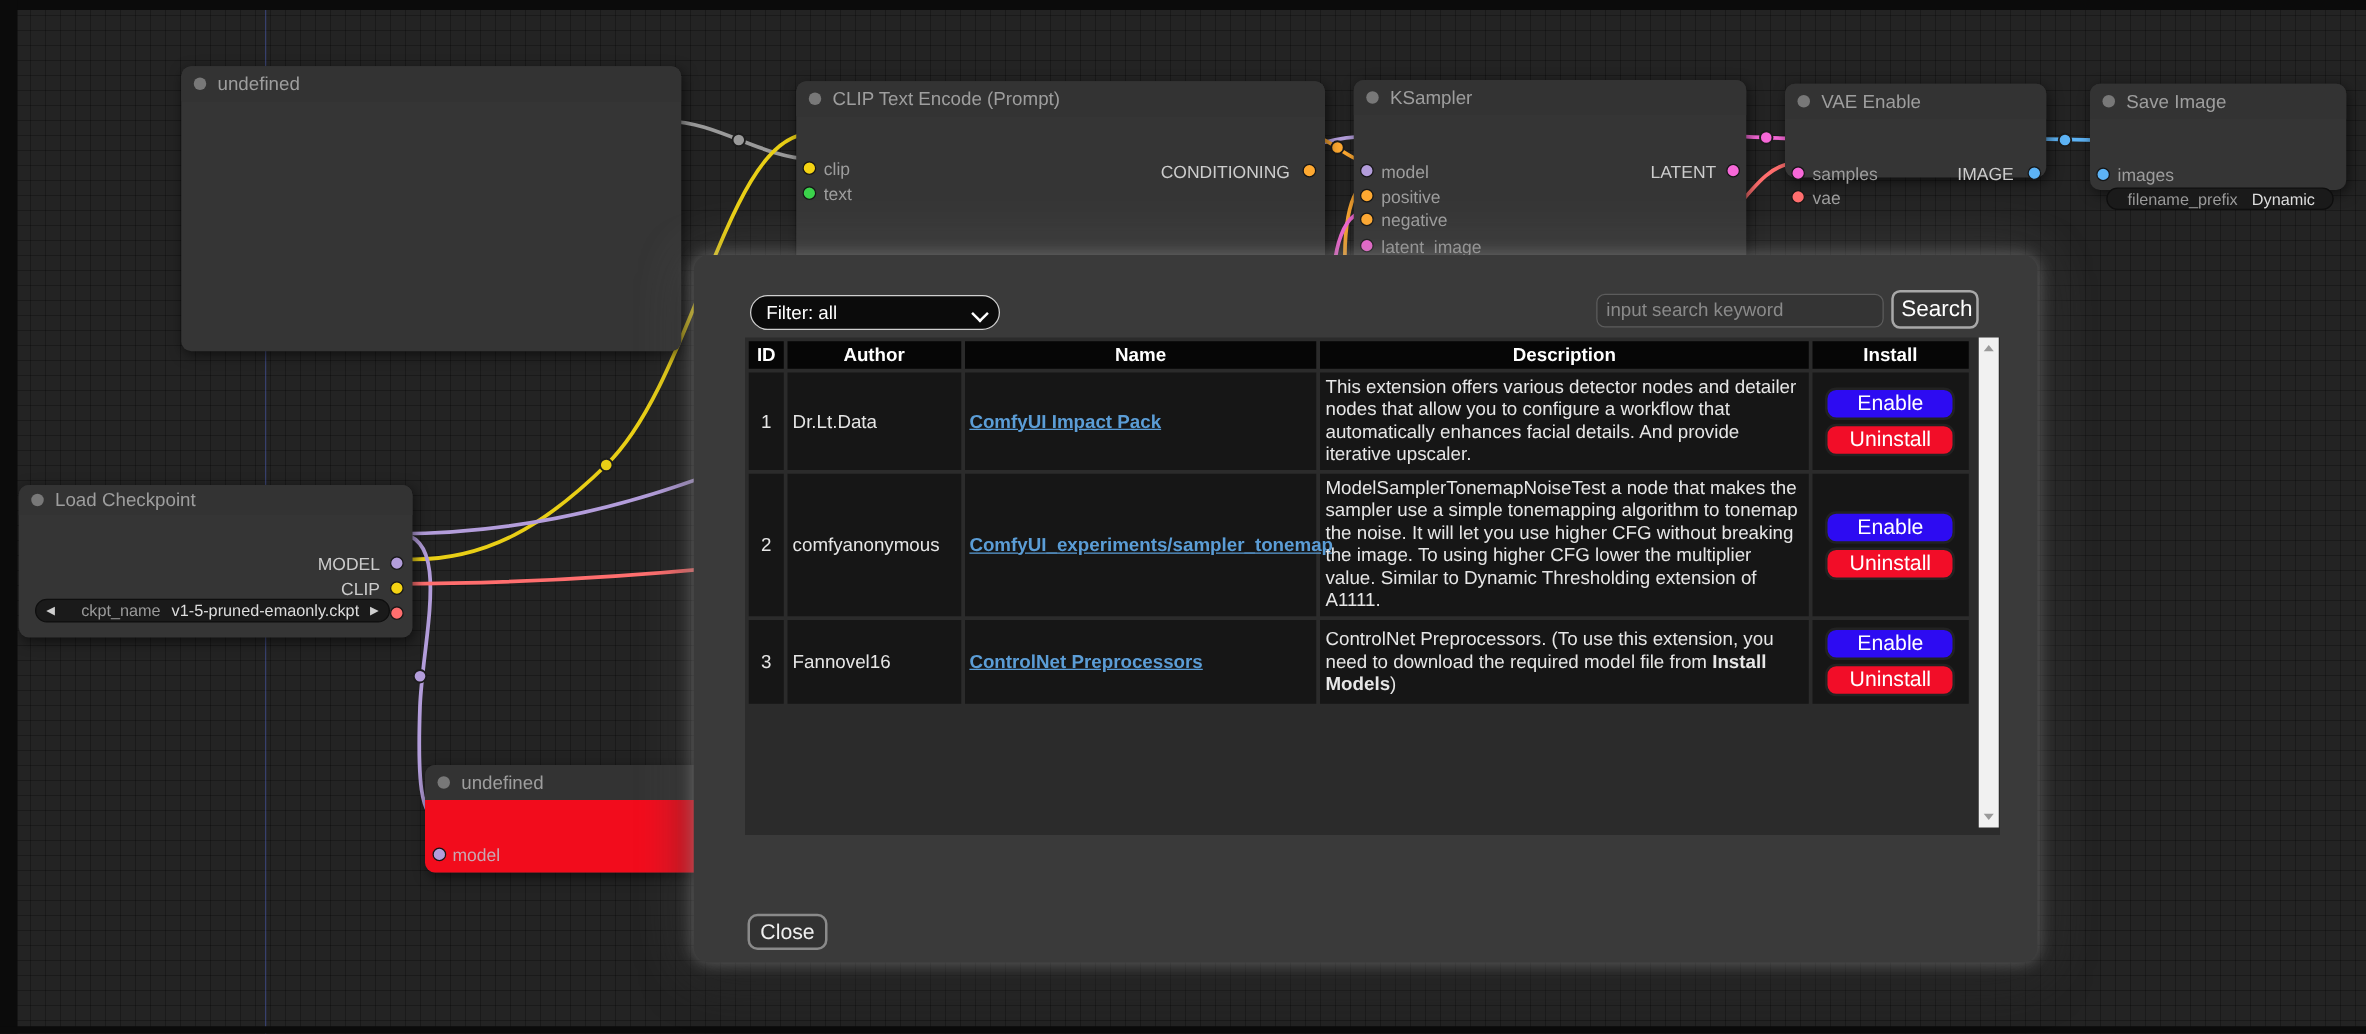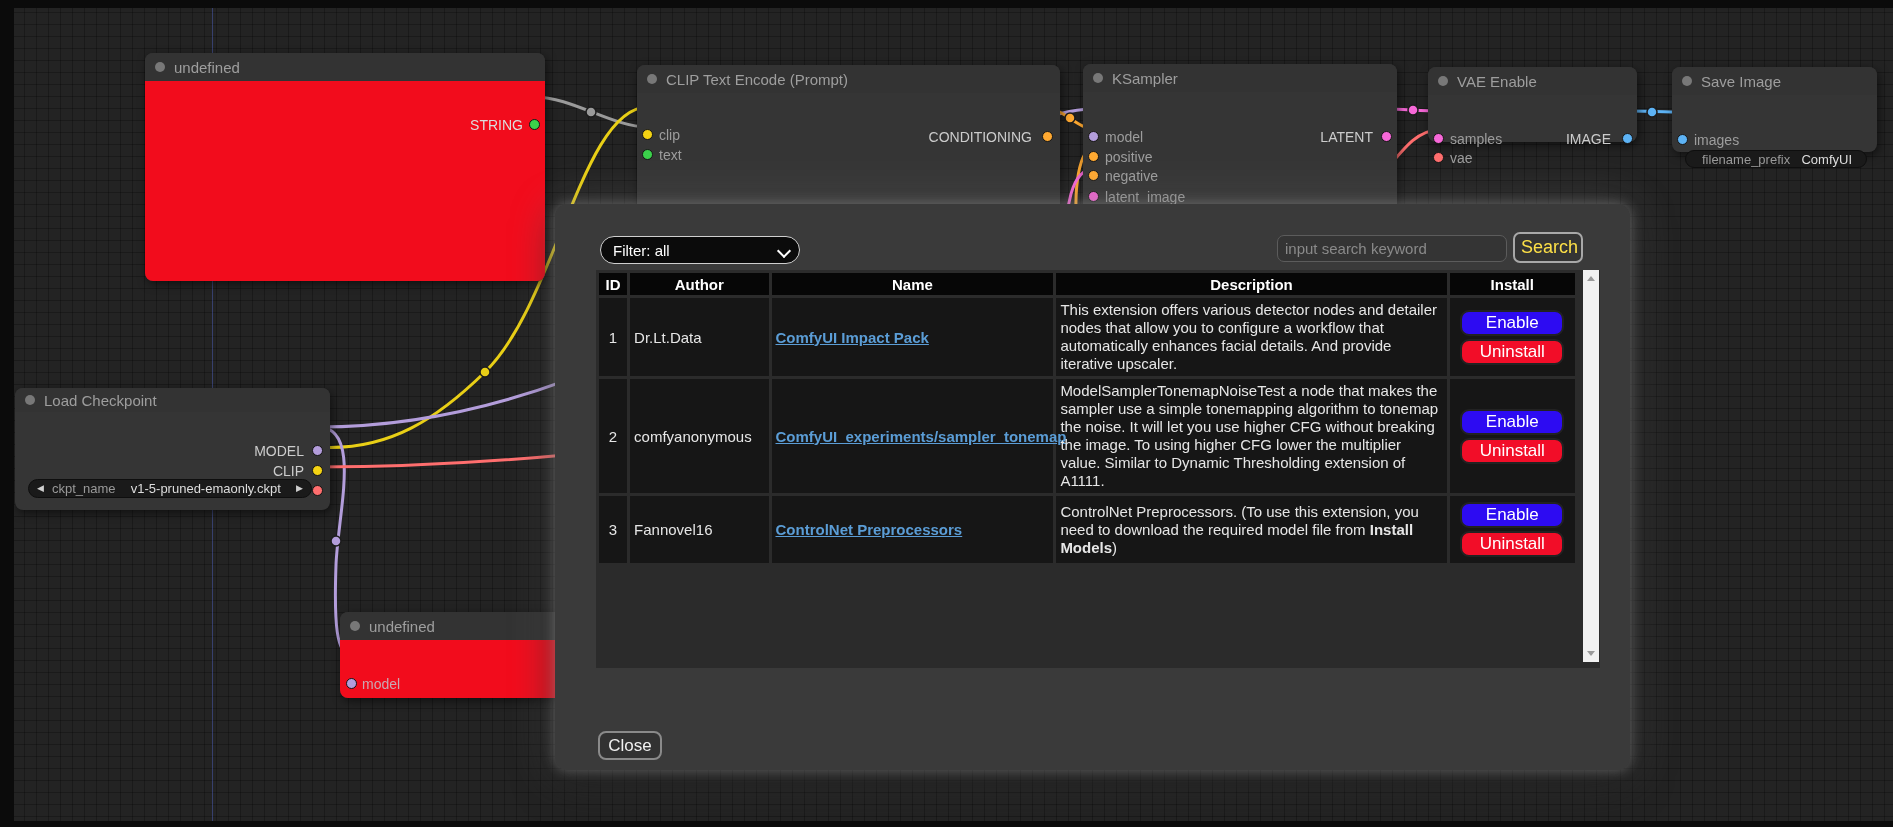--- a/index.html
+++ b/index.html
@@ -38,21 +38,21 @@
   .modal{position:absolute;left:555px;top:204px;width:1075px;height:566px;background:#3a3a3a;border-radius:12px;z-index:5;
     box-shadow:0 0 14px rgba(255,255,255,.28), 0 0 48px 8px rgba(255,255,255,.12), 0 10px 40px rgba(0,0,0,.6);}
   .filter-select{position:absolute;left:45px;top:32px;width:200px;height:28px;background:#0b0b0b;color:#fff;
     border:1px solid #cfcfcf;border-radius:14px;font-size:15px;font-family:"Liberation Sans",sans-serif;
     padding:0 28px 0 12px;-webkit-appearance:none;appearance:none;}
   .select-chev{position:absolute;left:224px;top:42px;width:8px;height:8px;border-right:2px solid #fff;border-bottom:2px solid #fff;transform:rotate(45deg);pointer-events:none;}
   .search-input{position:absolute;left:722px;top:31px;width:230px;height:27px;box-sizing:border-box;background:#343434;
     border:1px solid #5c5c5c;border-radius:7px;color:#ddd;font-size:15px;padding:0 7px;font-family:"Liberation Sans",sans-serif;}
   .search-input::placeholder{color:#8a8a8a;}
   .search-btn{position:absolute;left:958px;top:28px;width:70px;height:31px;background:#343434;border:2px solid #a8a8a8;
-    border-radius:7px;color:#fde047;font-size:18px;font-family:"Liberation Sans",sans-serif;}
+    border-radius:7px;color:#ffffff;font-size:18px;font-family:"Liberation Sans",sans-serif;}
   .grid-wrap{position:absolute;left:41px;top:66px;width:1004px;height:398px;background:#2b2b2b;}
   table.ext{border-collapse:separate;border-spacing:3px;width:982px;table-layout:fixed;}
   table.ext th{background:#060606;color:#fff;font-size:15px;font-weight:bold;height:20px;padding:1px 2px;}
   table.ext td{background:#161616;color:#e6e6e6;font-size:15px;vertical-align:middle;padding:3px 4px;}
   td.c-id{text-align:center;}
   td.c-author{padding-left:9px;}
   td.c-name{padding-left:9px;}
   a.ext-link{color:#5b9dd6;font-weight:bold;text-decoration:underline;font-size:15px;}
   td.c-desc{font-size:14.5px;line-height:1.2;color:#eaeaea;padding:3px 5px;}
   td.c-install{text-align:center;margin-top:36px;}
@@ -96,24 +96,20 @@
     <circle cx="1413" cy="110" r="5" fill="#f768d8"></circle>
     <circle cx="1652" cy="112" r="5" fill="#5db3f5"></circle>
   </g>
 </svg>
 
 <div class="node node-red" style="left:145px;top:53px;width:400px;height:228px">
   <div class="node-header">
     <span class="hdr-dot"></span>
     <span class="hdr-title">undefined</span>
   </div>
-  <div class="node-body" style="height:200px">
-    <span class="slot-label out" style="right:22px;top:37px;color:#ddd">STRING</span>
-    <span class="slot-dot" style="left:384px;top:38px;background:#3bd24b"></span>
-  </div>
 </div>
 
 <div class="node" style="left:637px;top:65px;width:423px;height:160px">
   <div class="node-header">
     <span class="hdr-dot"></span>
     <span class="hdr-title">CLIP Text Encode (Prompt)</span>
   </div>
   <div class="node-body">
     <span class="slot-dot" style="left:5px;top:36px;background:#f4d313"></span>
     <span class="slot-label" style="left:22px;top:35px">clip</span>
@@ -167,40 +163,40 @@
 <div class="node" style="left:1672px;top:67px;width:205px;height:85px">
   <div class="node-header">
     <span class="hdr-dot"></span>
     <span class="hdr-title">Save Image</span>
   </div>
   <div class="node-body">
     <span class="slot-dot" style="left:5px;top:39px;background:#5db3f5"></span>
     <span class="slot-label" style="left:22px;top:38px">images</span>
     <div class="widget" style="left:13px;top:55px;width:182px;height:18px;border-radius:9px">
       <span class="w-label" style="margin-left:8px">filename_prefix</span>
-      <span class="w-value" style="margin-left:auto;margin-right:6px">ComfyUI</span>
+      <span class="w-value" style="margin-left:auto;margin-right:6px">Dynamic</span>
     </div>
   </div>
 </div>
 
 <div class="node" style="left:15px;top:388px;width:315px;height:122px">
   <div class="node-header" style="height:24px">
     <span class="hdr-dot"></span>
     <span class="hdr-title">Load Checkpoint</span>
   </div>
   <div class="node-body">
     <span class="slot-label out" style="right:26px;top:32px">MODEL</span>
     <span class="slot-dot" style="left:297px;top:33px;background:#b39ddb"></span>
     <span class="slot-label out" style="right:26px;top:52px">CLIP</span>
     <span class="slot-dot" style="left:297px;top:53px;background:#f4d313"></span>
     <span class="slot-label out" style="right:26px;top:72px">VAE</span>
     <span class="slot-dot" style="left:297px;top:73px;background:#ff6e6e"></span>
     <div class="widget" style="left:13px;top:67px;width:284px;height:19px">
       <span class="w-arrow left"></span>
-      <span class="w-label" style="margin-left:8px">ckpt_name</span>
+      <span class="w-label" style="margin-left:21px">ckpt_name</span>
       <span class="w-value" style="margin:0 auto">v1-5-pruned-emaonly.ckpt</span>
       <span class="w-arrow right"></span>
     </div>
   </div>
 </div>
 
 <div class="node node-red" style="left:340px;top:612px;width:330px;height:86px">
   <div class="node-header">
     <span class="hdr-dot"></span>
     <span class="hdr-title">undefined</span>

